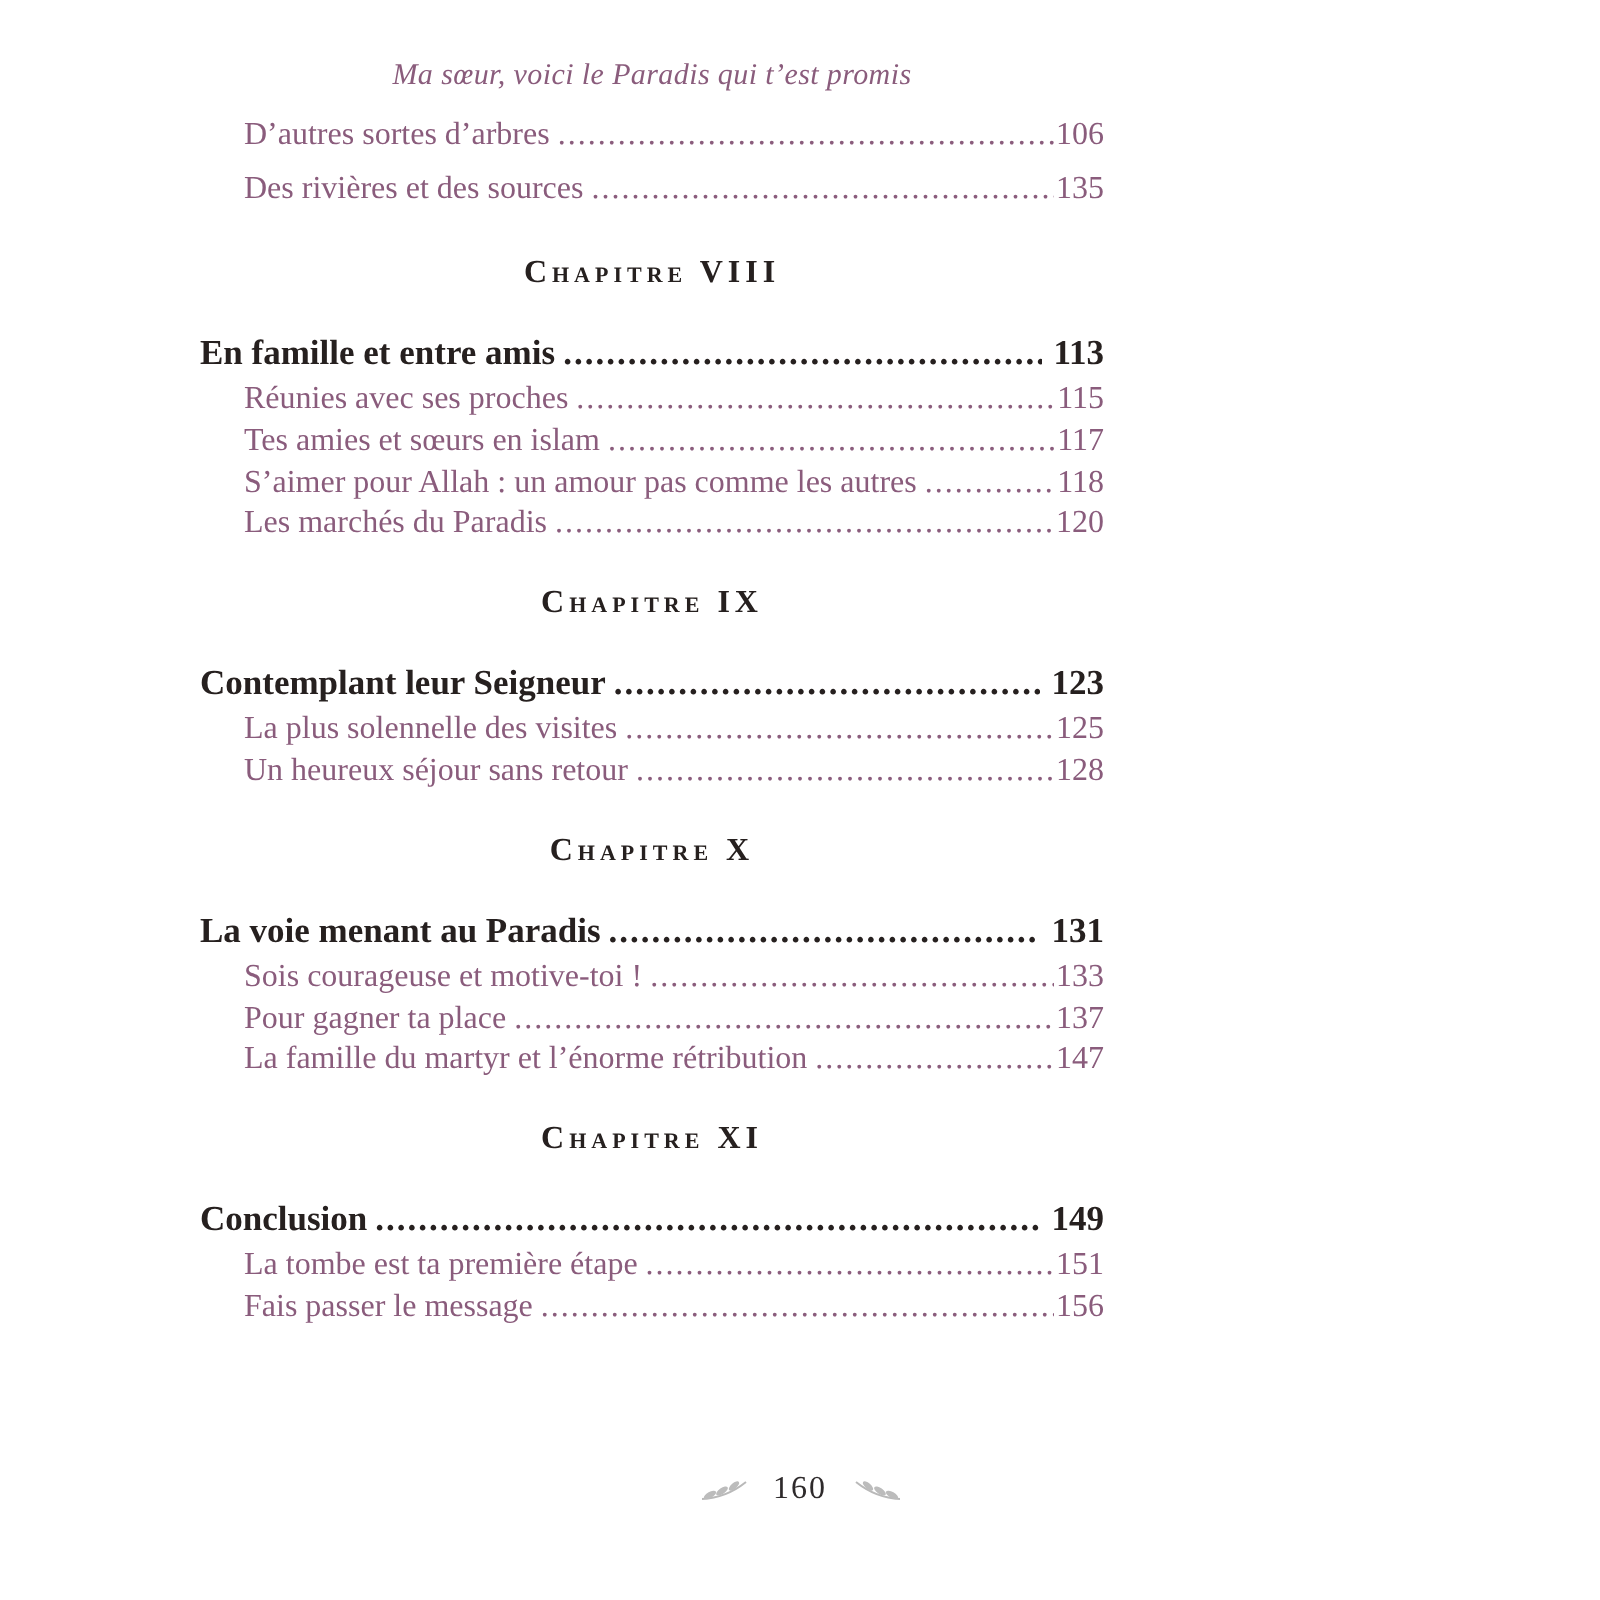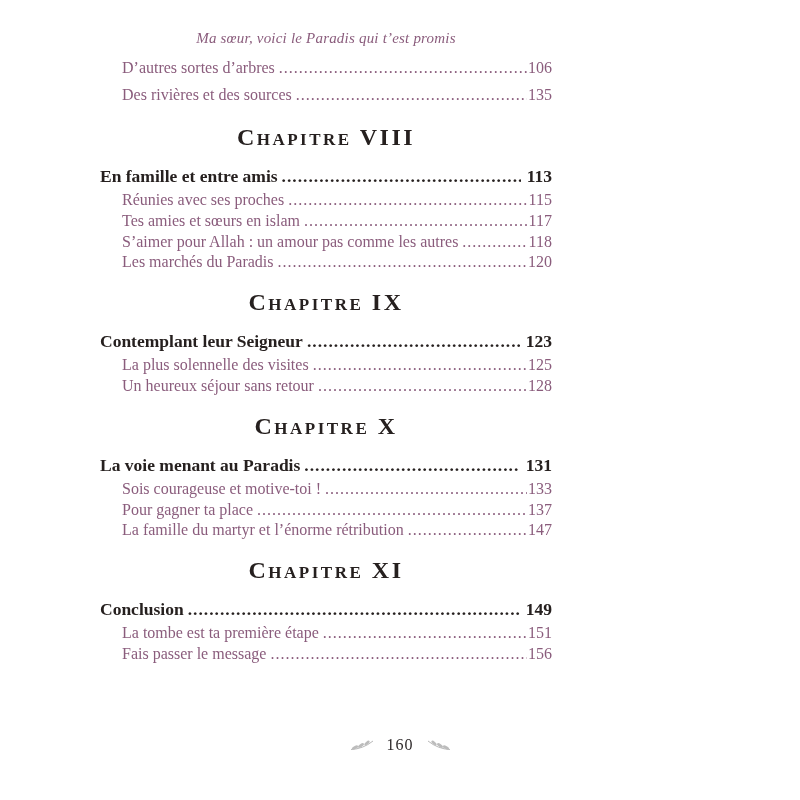--- a/index.html
+++ b/index.html
@@ -62,21 +62,21 @@
   .leader::after {
     content: "........................................................................................................................................................";
     letter-spacing: 1px;
   }
   .page-num { flex: 0 0 auto; margin-left: 1px; }
   .row.main .page-num { margin-left: 6px; }
   .chapter-heading {
     text-align: center;
     font-variant: small-caps;
     font-weight: bold;
-    font-size: 24px;
+    font-size: 16px;
     line-height: 26px;
     letter-spacing: 2.5px;
     color: var(--dark);
     margin: 16px 0 0 0;
   }
   .chapter:first-of-type .chapter-heading { margin-top: 10px; }
   .footer {
     position: absolute;
     top: 736px;
     left: 0;

